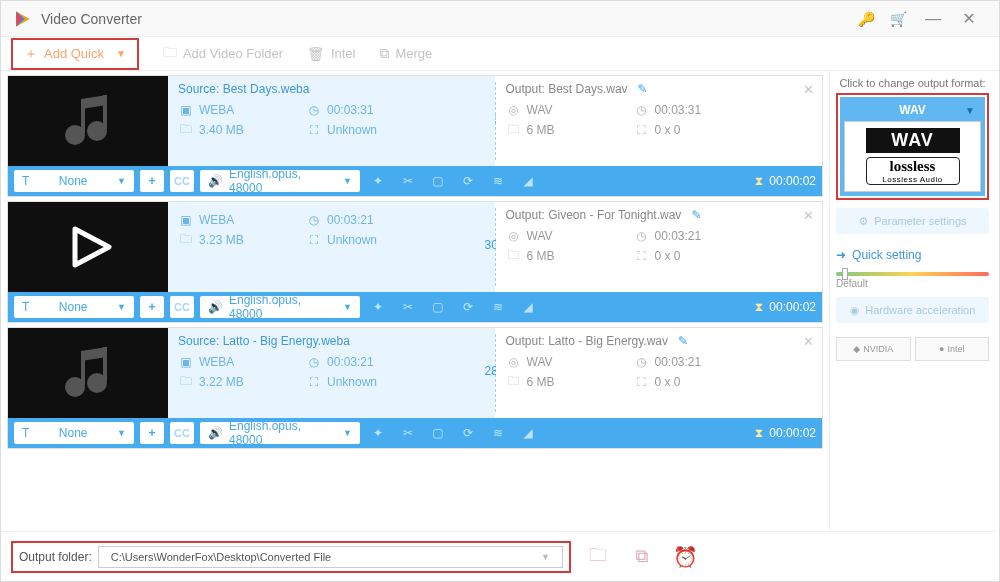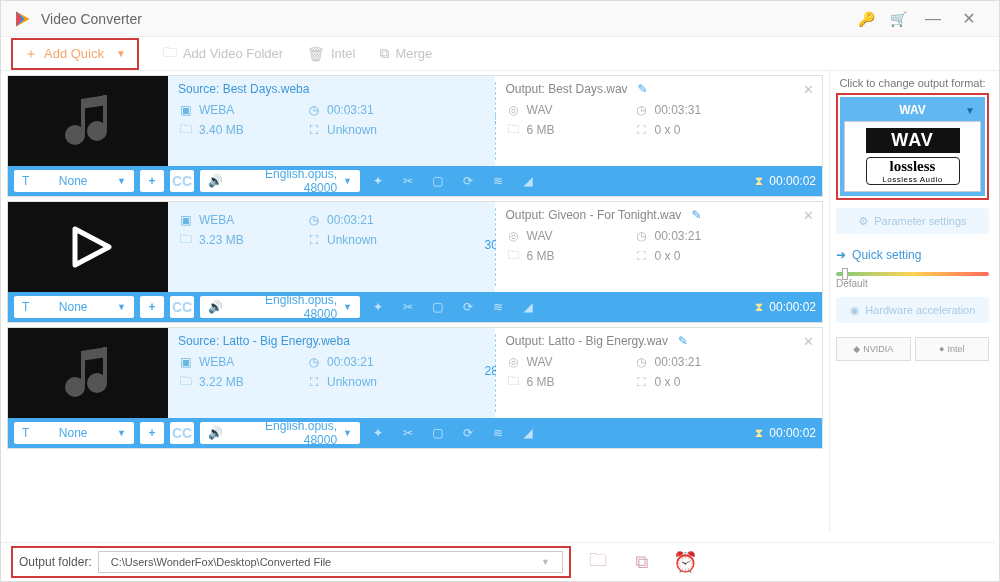--- a/index.html
+++ b/index.html
@@ -15,21 +15,21 @@
 
   
   .toolbar { height:34px; display:flex; align-items:center; padding:0 10px; background:#fff; border-bottom:1px solid #eee; gap:24px; }
   .tbtn { display:flex; align-items:center; gap:6px; font-size:13px; color:#c4c4c4; cursor:pointer; }
   .tbtn.addfiles { color:#f7a66a; padding:4px 10px; }
   .addfiles-wrap { border:2px solid #d23b3b; padding:1px; }
   .tbtn .ico { font-size:14px; }
 
   
   .main { display:flex; height:460px; }
-  .left { width:828px; overflow:hidden;text-align:right; }
+  .left { width:828px; overflow:hidden; }
   .right { width:170px; padding:6px 10px 0 6px; border-left:1px solid #eee; }
 
   
   .item { border:1px solid #e0e0e0; margin:4px 6px 0 6px; position:relative; }
   .item-top { height:90px; display:flex; }
   .thumb { width:160px; height:90px; background:#0f0f0f; display:flex; align-items:center; justify-content:center; }
   .thumb svg { }
   .info { flex:1; display:flex; }
   .src, .out { flex:1; padding:6px 10px; font-size:12px; color:#5aaee4; position:relative; }
   .src { background:#e9f5fe; }
@@ -43,21 +43,21 @@
   .pct { position:absolute; right:-24px; top:36px; color:#34a0ea; font-size:12px; }
   .dash { width:0; border-right:1px dashed #9dd0f1; margin:6px 0; }
   .close-x { position:absolute; right:8px; top:6px; color:#c6c6c6; font-size:13px; cursor:pointer; }
   .edit-pen { color:#34a0ea; font-size:12px; margin-left:4px; cursor:pointer; }
 
   
   .ctrlbar { height:30px; background:#46abef; display:flex; align-items:center; padding:0 6px; gap:6px; font-size:12px; color:#fff; }
   .cbx { background:#fff; color:#4aa9e8; height:22px; display:flex; align-items:center; padding:0 8px; border-radius:2px; cursor:pointer; gap:6px; }
   .cbx.sel { width:120px; justify-content:space-between; }
   .cbx.sq { width:24px; justify-content:center; padding:0; font-weight:bold; }
-  .cbx.cc { font-size:14px; color:#a8d6f5; }
+  .cbx.cc { font-size:11px; color:#a8d6f5; }
   .cbx.audio { width:160px; justify-content:space-between; }
   .toolicon { width:24px; height:22px; display:flex; align-items:center; justify-content:center; color:#bfe2fa; cursor:pointer; }
   .ctrlbar .spacer { flex:1; }
   .timer { display:flex; align-items:center; gap:6px; color:#fff; }
   .timer .hg { color:#ffe79a; }
 
   
   .rlabel { font-size:11px; color:#777; text-align:center; margin-bottom:4px; }
   .fmtbox { border:2px solid #d23b3b; padding:2px; }
   .fmtinner { background:#61b7f1; padding:4px; }
@@ -70,21 +70,21 @@
   .lossless .l2 { font-size:8px; letter-spacing:0.5px; }
   .rbtn { margin-top:8px; height:26px; background:#eef7fd; color:#a9cbe4; font-size:11px; display:flex; align-items:center; justify-content:center; border-radius:3px; cursor:pointer; gap:6px; }
   .qset { margin-top:14px; display:flex; align-items:center; gap:6px; color:#3d98d8; font-size:12px; }
   .slider { margin-top:10px; height:4px; background:linear-gradient(to right,#7fca7a 0%, #ffd255 50%, #ff6b5b 100%); position:relative; border-radius:2px; }
   .slider .knob { position:absolute; left:6px; top:-4px; width:6px; height:12px; background:#fff; border:1px solid #aaa; }
   .slabel { font-size:10px; color:#999; margin-top:2px; }
   .hwrow { margin-top:14px; display:flex; gap:4px; }
   .chip { flex:1; height:24px; border:1px solid #ddd; display:flex; align-items:center; justify-content:center; font-size:9px; color:#9a9a9a; gap:3px; background:#fafafa; }
 
   
-  .footer { position:absolute; bottom:0; left:0; right:4px; height:39px; display:flex; align-items:center; padding:0 10px; gap:10px; border-top:1px solid #eee; background:#fff; }
+  .footer { position:absolute; bottom:0; left:0; right:4px; height:50px; display:flex; align-items:center; padding:0 10px; gap:10px; border-top:1px solid #eee; background:#fff; }
   .ofwrap { border:2px solid #d23b3b; display:flex; align-items:center; padding:3px 6px; gap:6px; width:560px; }
   .oflabel { font-size:12px; color:#555; }
   .ofinput { flex:1; height:22px; border:1px solid #ccc; font-size:11px; padding:0 12px; color:#555; background:#fff; display:flex; align-items:center; justify-content:space-between; }
   .ofinput .dd { color:#bbb; font-size:9px; }
   .ficon { width:34px; height:30px; display:flex; align-items:center; justify-content:center; color:#d7a6b0; font-size:18px; cursor:pointer; }
   .stopbtn { width:152px; height:40px; background:#ff8a1f; color:#fff; font-size:22px; font-weight:bold; display:flex; align-items:center; justify-content:center; cursor:pointer; margin-left:auto; }
   .alarm { width:34px; color:#e6b7c0; font-size:20px; text-align:center; cursor:pointer; }
 </style>
 </head>
 <body>

